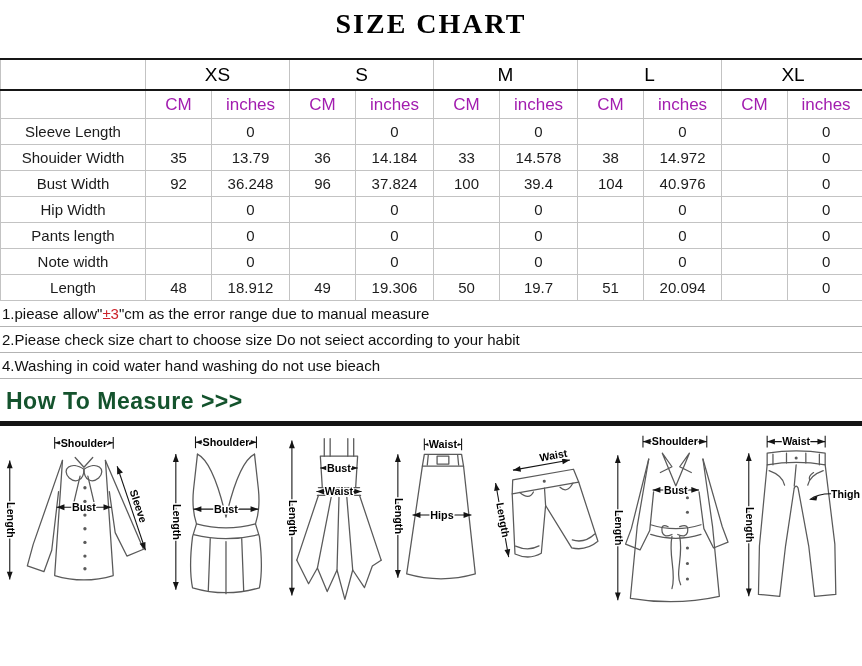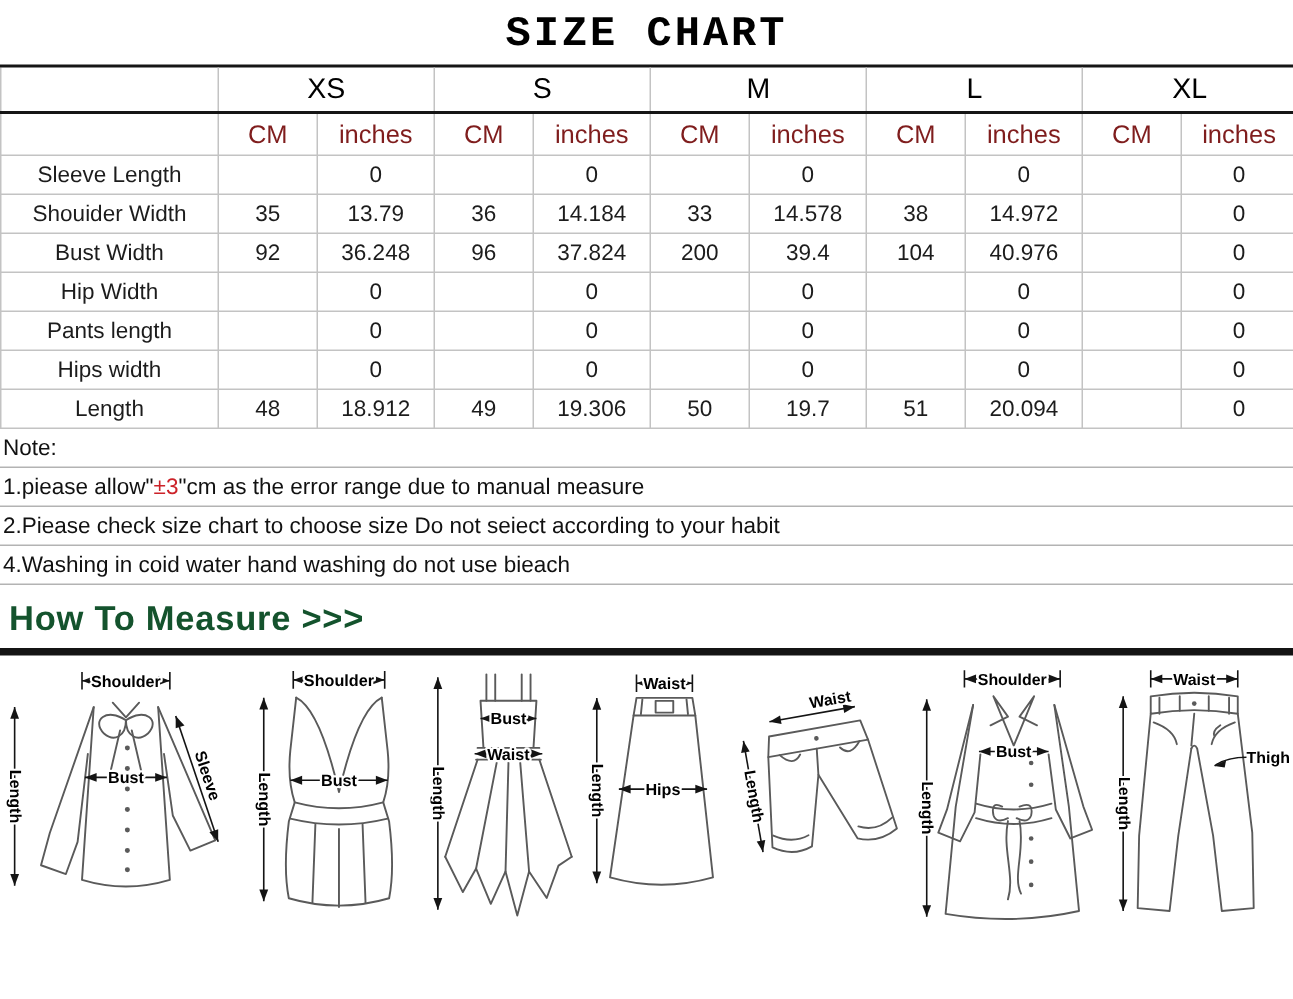--- a/index.html
+++ b/index.html
@@ -1,26 +1,26 @@
 <!DOCTYPE html>
 <html><head>
 <meta charset="utf-8">
 <style>
   html,body{margin:0;padding:0;background:#fff;}
   body{width:862px;height:666px;font-family:"Liberation Sans",sans-serif;color:#1c1c1c;overflow:hidden;}
 
-  .title{font-family:Liberation Mono, monospace;font-weight:bold;
-         font-size:28px;text-align:center;letter-spacing:2px;padding:8px 0 4px;color:#000;}
+  .title{font-family:Liberation Serif, serif;font-weight:bold;
+         font-size:28px;text-align:center;letter-spacing:2px;padding:8px 0 18px;color:#000;}
 
   table.size{border-collapse:collapse;width:862px;table-layout:fixed;}
   table.size th,table.size td{border:1px solid #c3c3c3;padding:0;text-align:center;
          overflow:hidden;white-space:nowrap;}
   tr.sizes th{border-top:2px solid #161616;border-bottom:2px solid #161616;
          font-size:19px;font-weight:normal;height:29px;color:#000;}
-  tr.units td{font-size:17px;height:27px;color:#7f1d1d;}
+  tr.units td{font-size:17px;height:27px;color:#a21caf;}
   tr.vals td{font-size:15px;height:25px;}
   td.rowlbl{font-size:15px;}
 
   .notes{width:862px;}
   .note-line{font-size:15px;line-height:25px;border-bottom:1px solid #b3b3b3;
          padding-left:2px;color:#111;}
   .hl{color:#cc2229;}
 
   .measure-head{font-size:23px;font-weight:bold;letter-spacing:.5px;color:#14532d;
          padding:9px 0 3px 6px;}
@@ -102,21 +102,21 @@
     <td>14.972</td>
     <td></td>
     <td>0</td>
   </tr>
   <tr class="vals">
     <td class="rowlbl">Bust Width</td>
     <td>92</td>
     <td>36.248</td>
     <td>96</td>
     <td>37.824</td>
-    <td>200</td>
+    <td>100</td>
     <td>39.4</td>
     <td>104</td>
     <td>40.976</td>
     <td></td>
     <td>0</td>
   </tr>
   <tr class="vals">
     <td class="rowlbl">Hip Width</td>
     <td></td>
     <td>0</td>
@@ -136,21 +136,21 @@
     <td></td>
     <td>0</td>
     <td></td>
     <td>0</td>
     <td></td>
     <td>0</td>
     <td></td>
     <td>0</td>
   </tr>
   <tr class="vals">
-    <td class="rowlbl">Hips width</td>
+    <td class="rowlbl">Note width</td>
     <td></td>
     <td>0</td>
     <td></td>
     <td>0</td>
     <td></td>
     <td>0</td>
     <td></td>
     <td>0</td>
     <td></td>
     <td>0</td>
@@ -165,21 +165,20 @@
     <td>19.7</td>
     <td>51</td>
     <td>20.094</td>
     <td></td>
     <td>0</td>
   </tr>
   </tbody>
 </table>
 
 <div class="notes">
-  <div class="note-line">Note:</div>
   <div class="note-line"><span>1.piease allow"</span><span class="hl">±3</span><span>"cm as the error range due to manual measure</span></div>
   <div class="note-line">2.Piease check size chart to choose size Do not seiect according to your habit</div>
   <div class="note-line">4.Washing in coid water hand washing do not use bieach</div>
 </div>
 
 <div class="measure-head">How To Measure &gt;&gt;&gt;</div>
 <div class="measure-rule"></div>
 
 <div class="diagrams">
 

